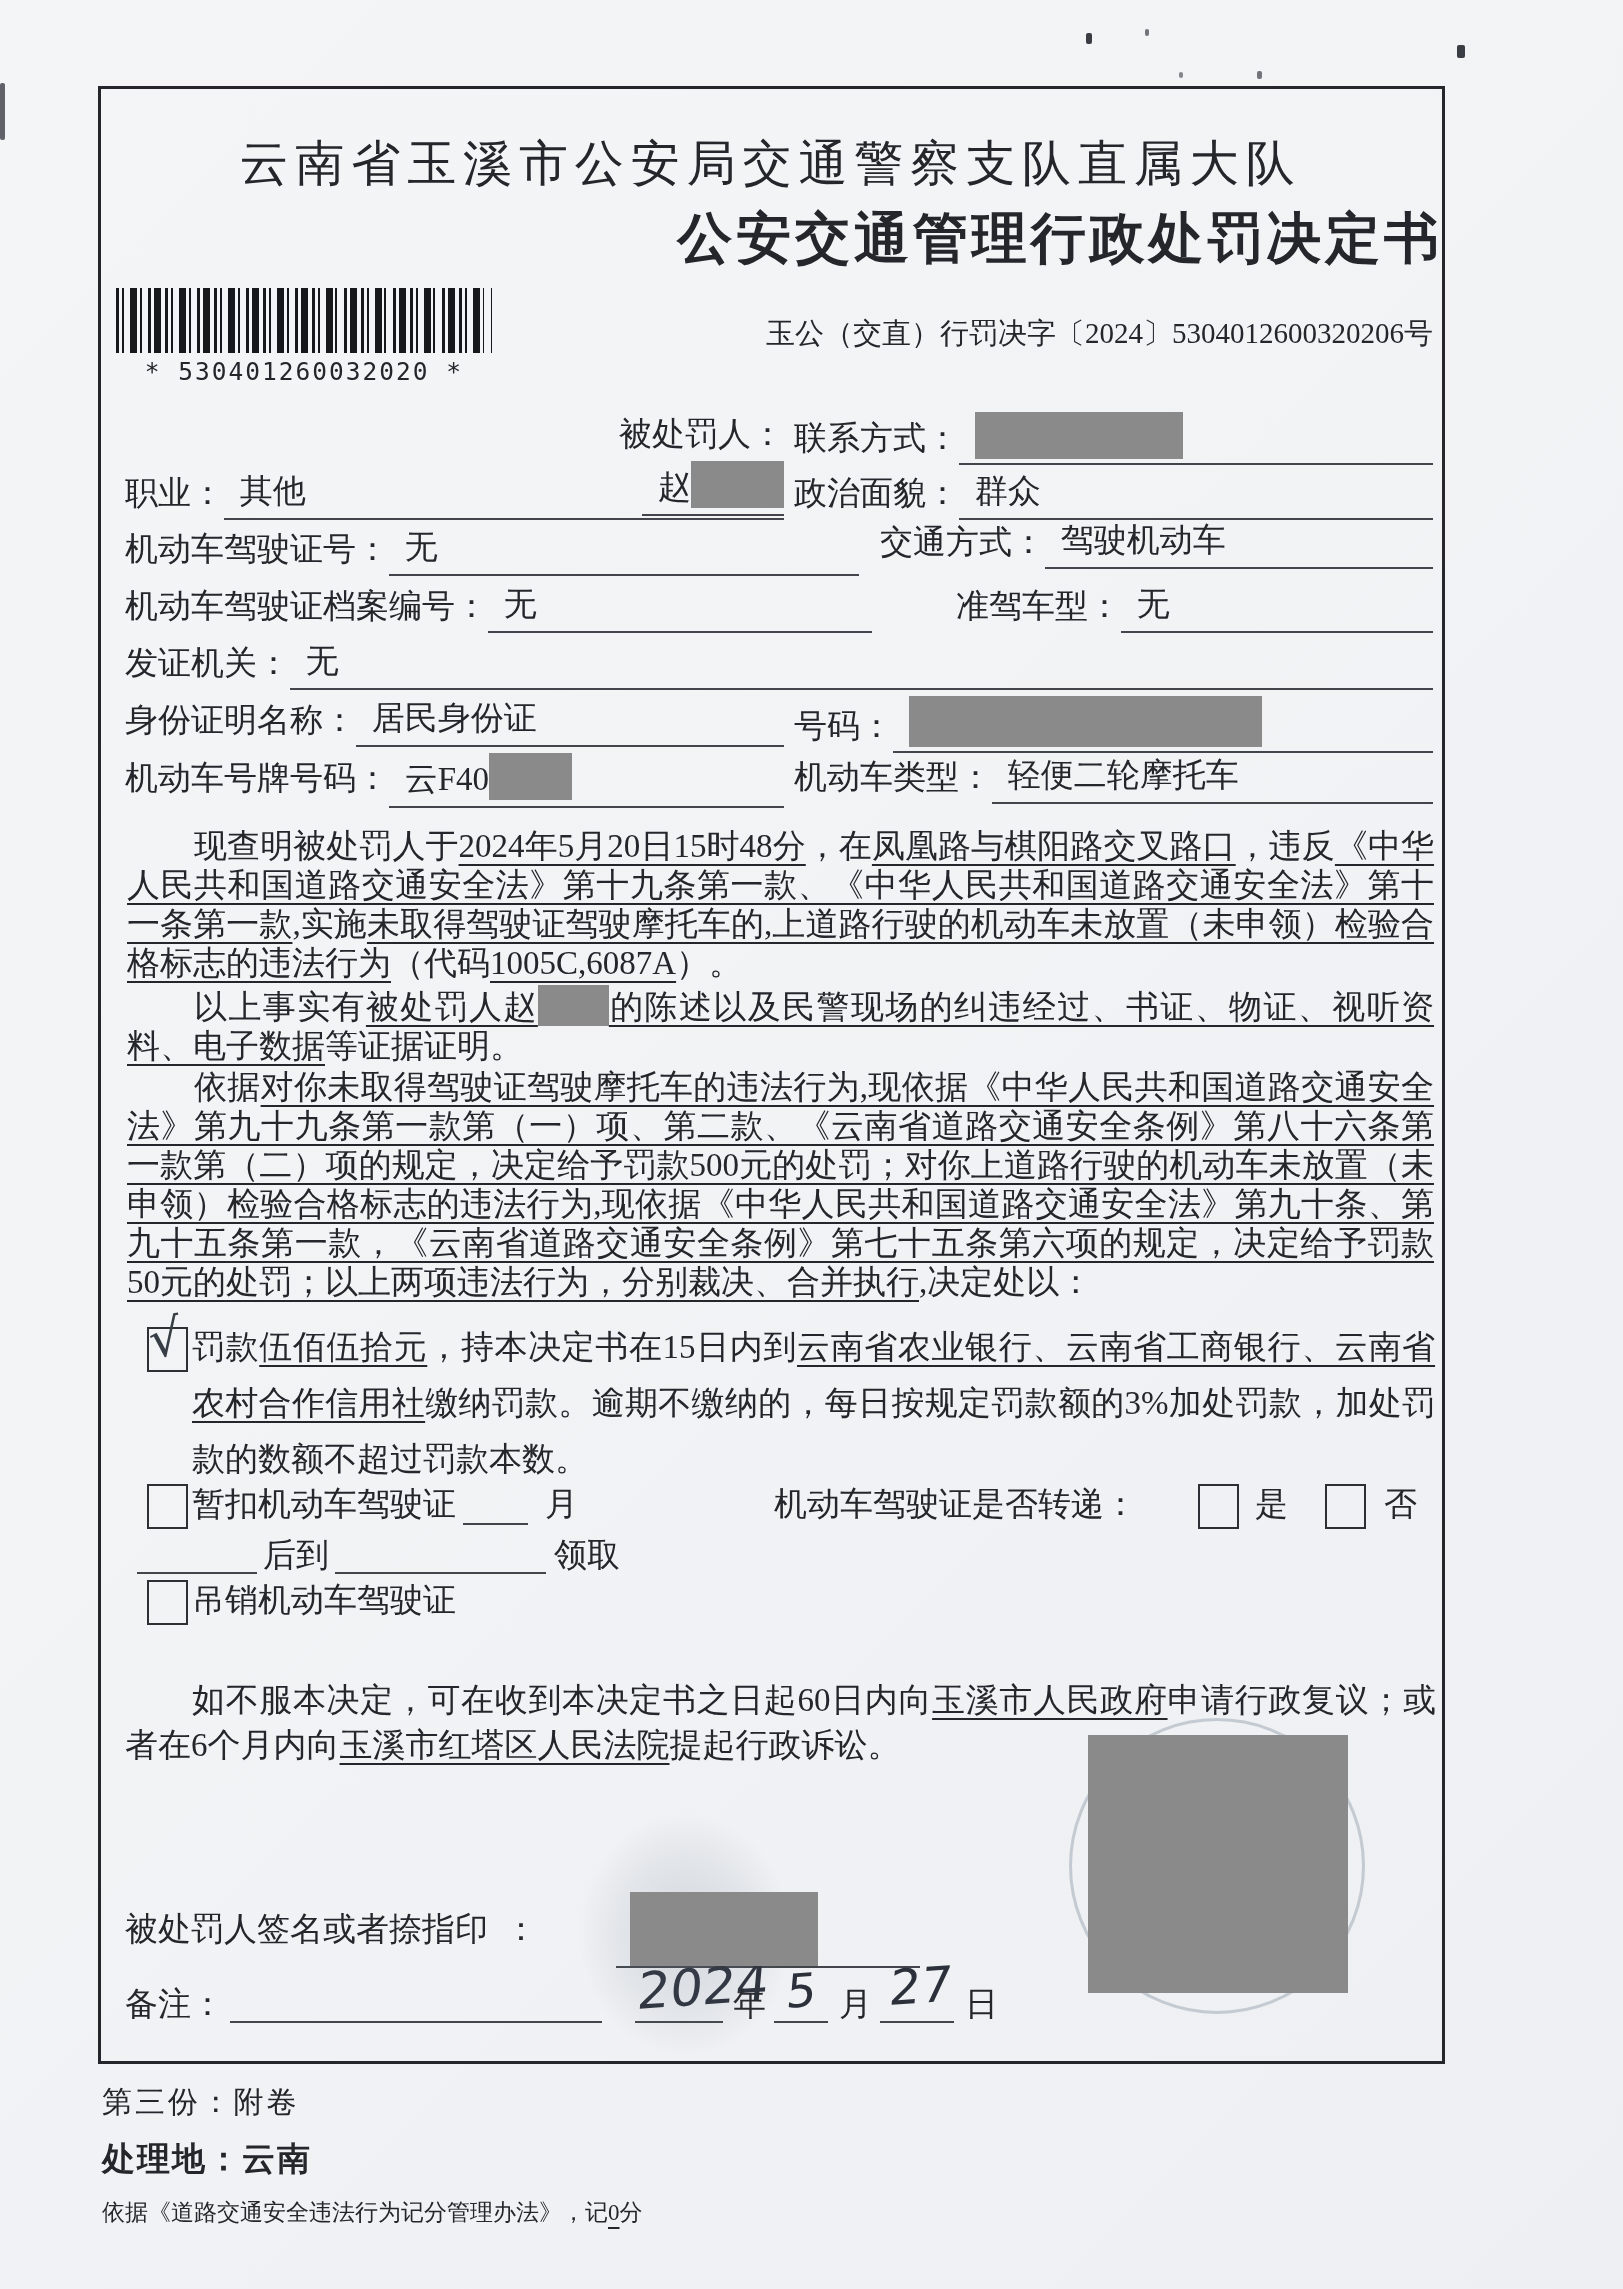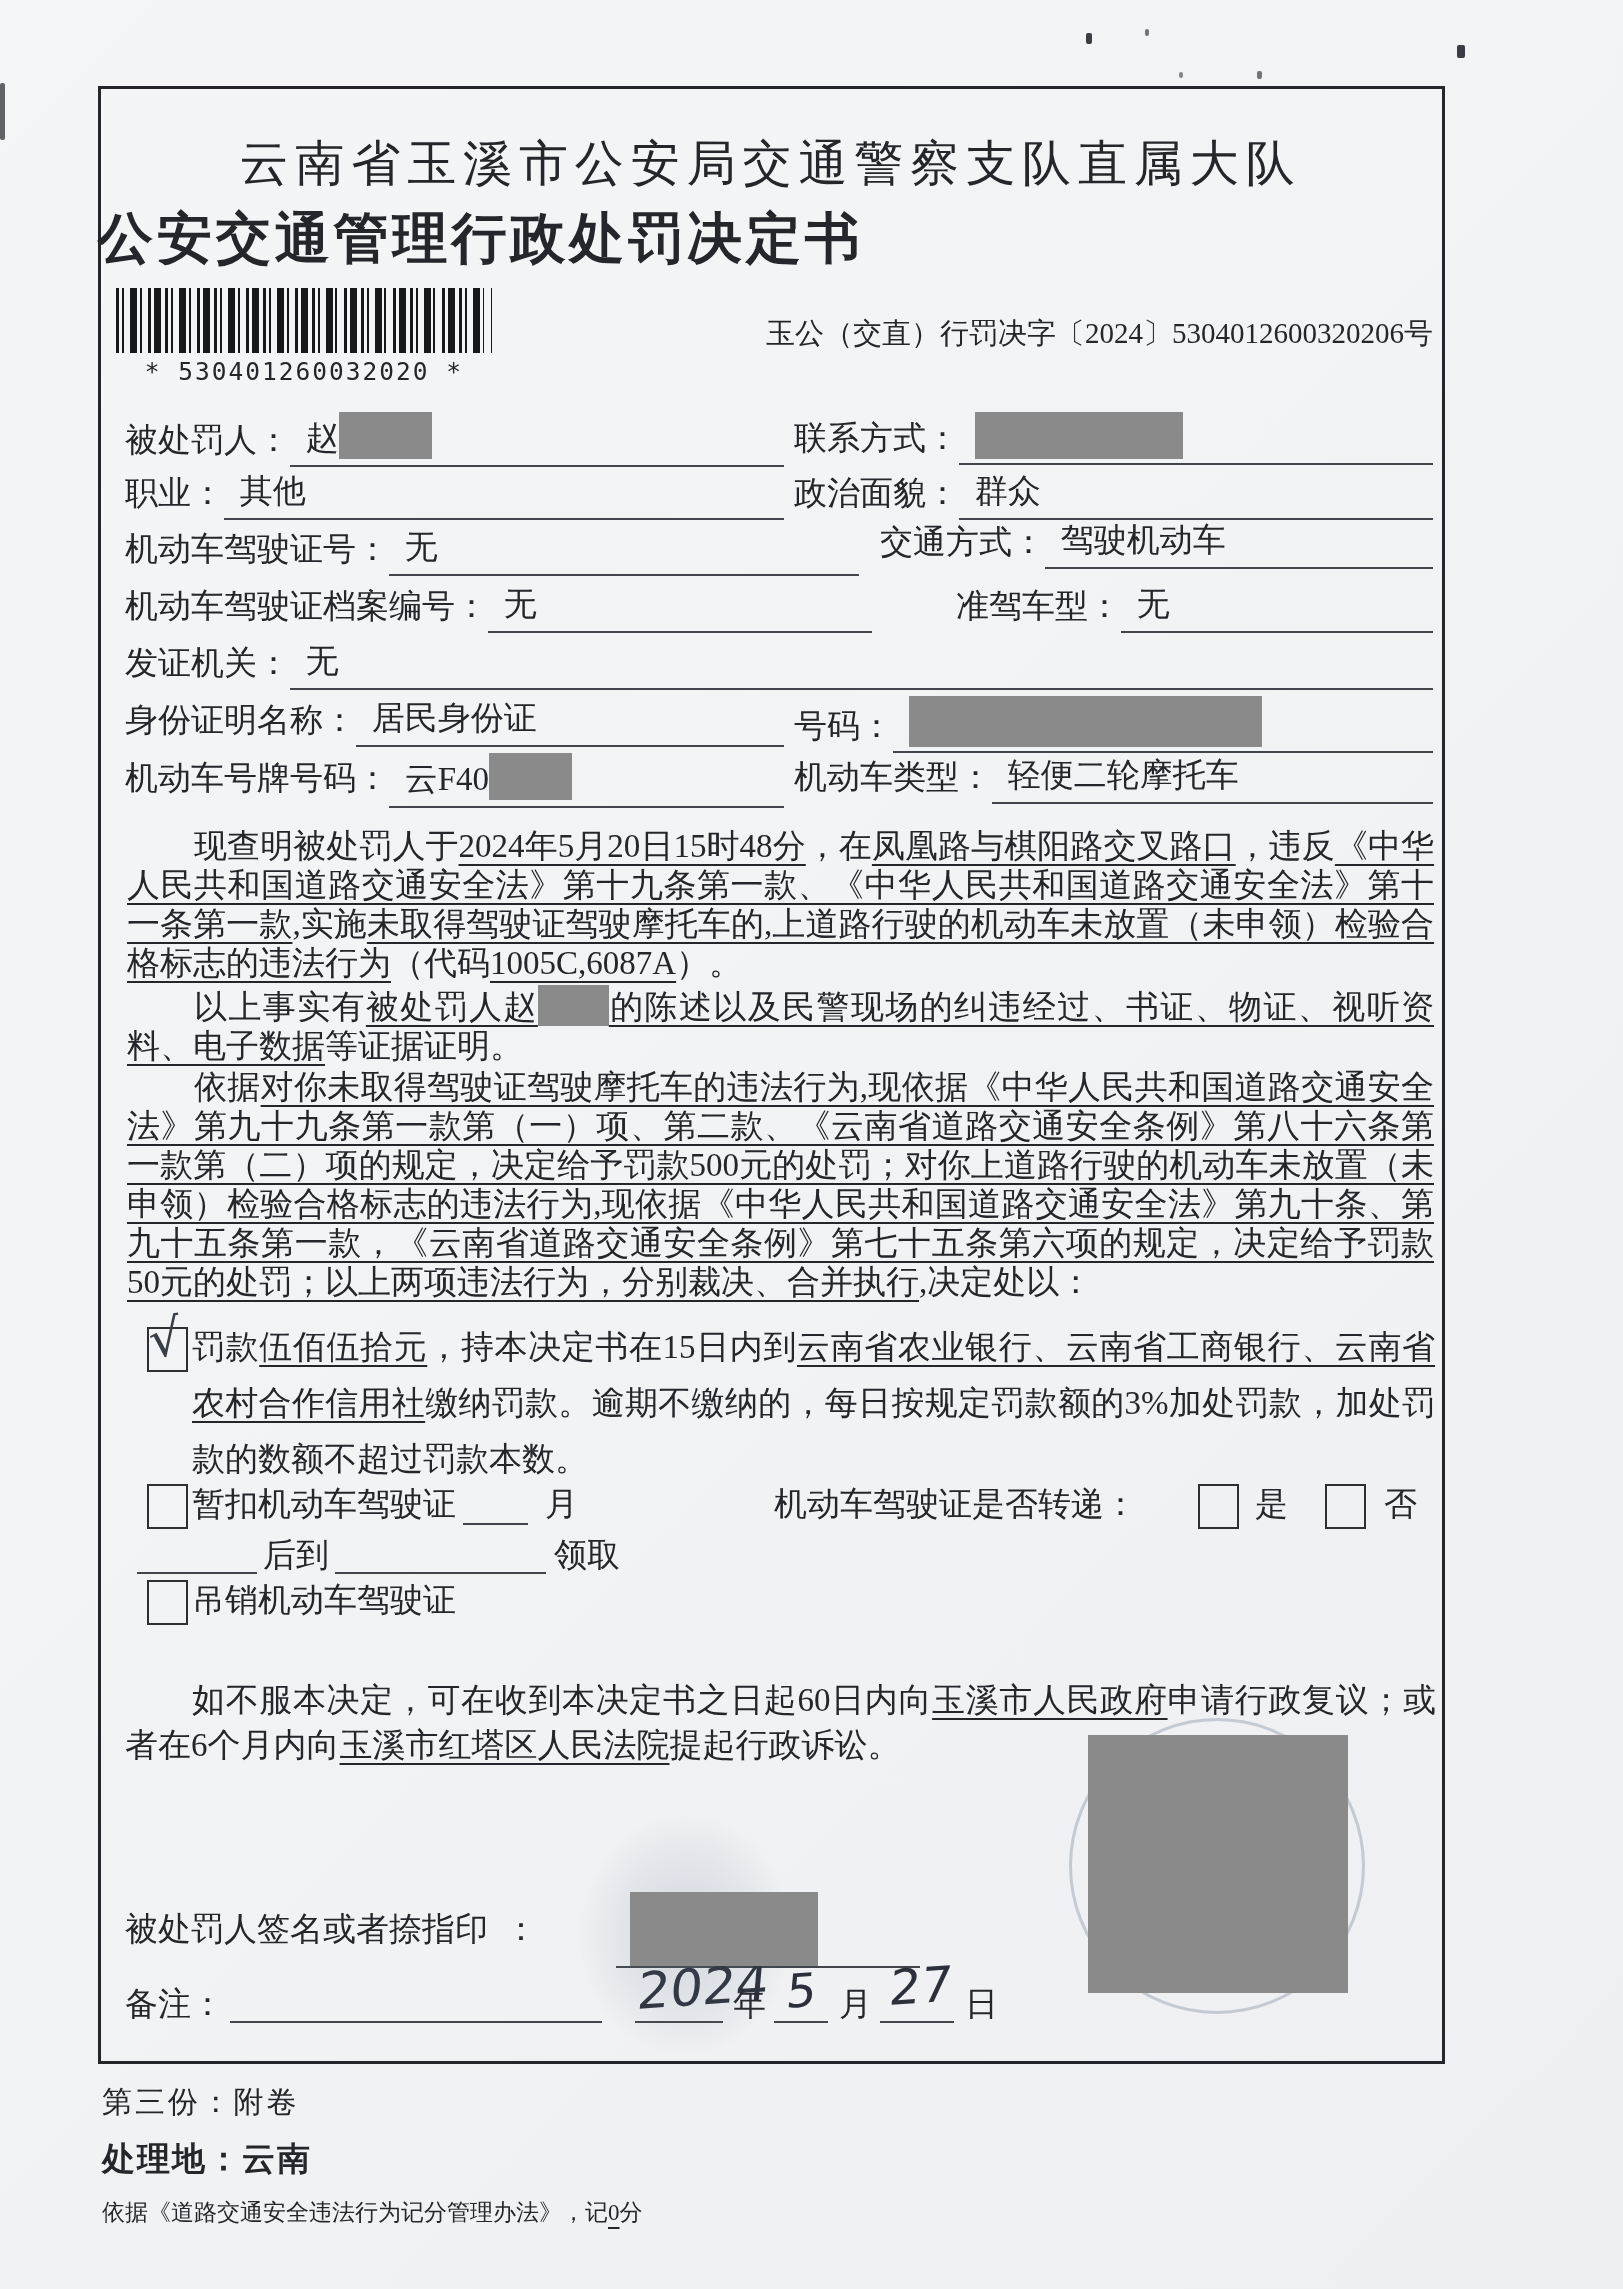--- a/index.html
+++ b/index.html
@@ -16,21 +16,21 @@
   .frame{
     position:absolute;left:98px;top:86px;width:1341px;height:1972px;
     border:3.9px solid #24262b;
   }
   .abs{position:absolute;}
   .org{
     left:98px;top:131px;width:1345px;text-align:center;
     font-size:49px;letter-spacing:6.9px;white-space:nowrap;
   }
   .title{
-    left:98px;top:202px;width:1345px;text-align:left;
+    left:98px;top:202px;width:1345px;text-align:right;
     font-family:"Liberation Sans","DejaVu Sans",sans-serif;
     font-weight:bold;font-size:55px;letter-spacing:3.9px;white-space:nowrap;
   }
   .barcode{
     left:116px;top:288px;width:376px;height:65px;
     background:repeating-linear-gradient(90deg,
       #17181c 0 2.9px,transparent 2.9px 5.9px,
       #17181c 5.9px 7.8px,transparent 7.8px 13.7px,
       #17181c 13.7px 20.6px,transparent 20.6px 23.5px,
       #17181c 23.5px 25.5px,transparent 25.5px 32px,
@@ -117,21 +117,21 @@
   <div class="speck abs" style="left:0;top:83px;width:4.9px;height:57px;opacity:.8;"></div>
 
   <div class="frame"></div>
 
   <div class="abs org">云南省玉溪市公安局交通警察支队直属大队</div>
   <div class="abs title">公安交通管理行政处罚决定书</div>
   <div class="abs barcode"></div>
   <div class="abs barcode-text">* 530401260032020 *</div>
   <div class="abs docnum">玉公（交直）行罚决字〔2024〕5304012600320206号</div>
 
-  <div class="field" style="left:125px;top:412px;width:659px;">
+  <div class="field" style="left:125px;top:412px;width:659px;flex-direction:column;">
     <span class="flabel">被处罚人：</span>
     <span class="fvalue"><span>赵</span><span class="redact inline" style="width:93px;height:47px;vertical-align:-9.8px;"></span></span>
   </div>
   <div class="field" style="left:125px;top:469px;width:659px;">
     <span class="flabel">职业：</span>
     <span class="fvalue">其他</span>
   </div>
 
   <div class="field" style="left:794px;top:412px;width:639px;">
     <span class="flabel">联系方式：</span>

